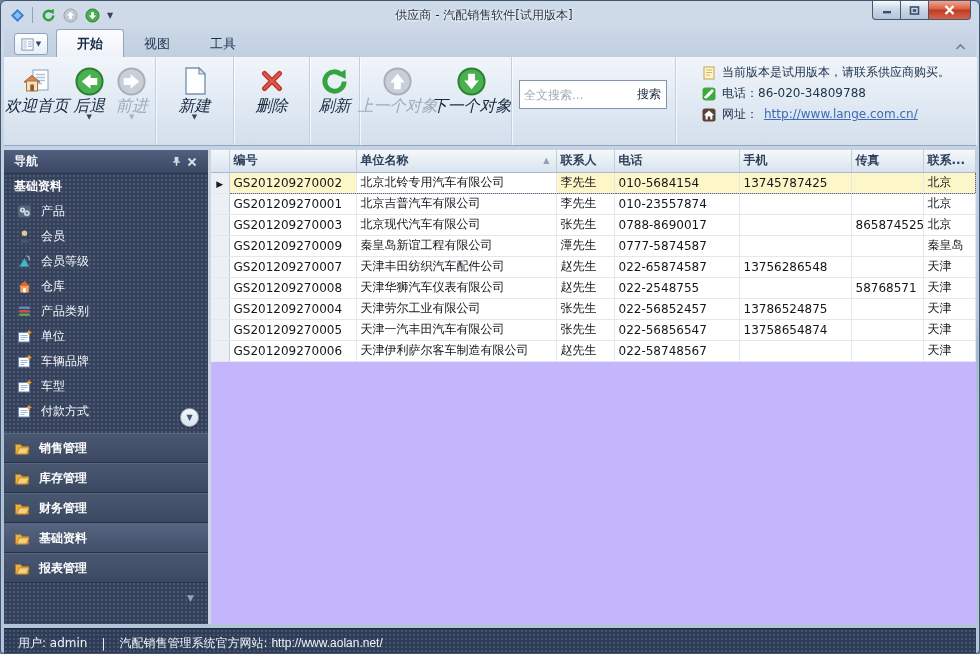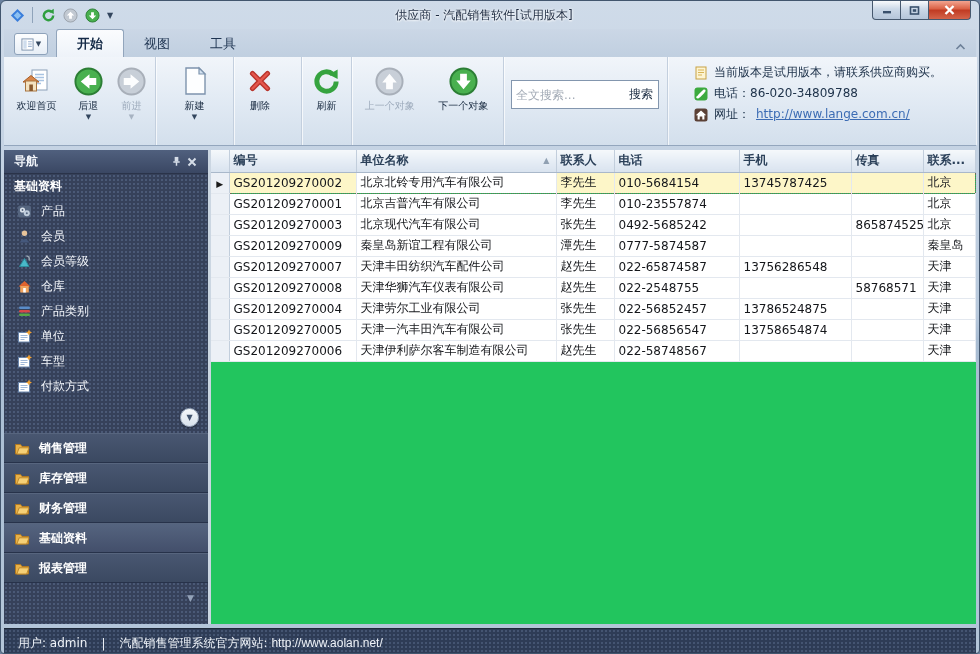--- a/index.html
+++ b/index.html
@@ -35,21 +35,21 @@
     border-radius:3px 3px 0 0; font-weight:bold; color:#142a47; }
   .ribbon-collapse { position:absolute; right:10px; top:7px; }
 
   
   .ribbon { height:89px; margin:0 3px; background:linear-gradient(#f1f5fa,#e0e9f3 55%,#d3dfec);
     border-bottom:1px solid #93a6bd; display:flex; }
   .rgroup { position:relative; border-right:1px solid #c3cfde; box-shadow:1px 0 0 rgba(255,255,255,.7);
     padding:3px 2px 16px; display:flex; align-items:flex-start; }
   .rbtn { display:flex; flex-direction:column; align-items:center; padding-top:3px; height:68px; }
   .rico { height:36px; display:flex; align-items:center; justify-content:center; }
-  .rlabel { font-size:10px; color:#17293f; line-height:14px; white-space:nowrap; }
+  .rlabel { font-size:16px; color:#17293f; line-height:14px; white-space:nowrap;font-style:italic; }
   .rcaret { font-size:7px; color:#33465e; line-height:8px; }
   .rbtn.disabled .rlabel { color:#9dabbc; }
   .rbtn.disabled .rcaret { color:#a7b3c2; }
   .rbtn.disabled .rico { opacity:.9; }
 
   .search-group-inner { display:flex; flex-direction:column; align-items:center; width:158px; padding-top:20px; }
   .searchbox { width:148px; height:29px; background:#fff; border:1px solid #8396ae; display:flex; align-items:center; }
   .searchbox input { border:none; outline:none; flex:1; min-width:0; font-size:12px; padding:0 4px;
     font-family:"DejaVu Sans","Liberation Sans",sans-serif; color:#333; }
   .searchbox input::placeholder { color:#a3abb6; }
@@ -83,21 +83,21 @@
   .sb-section { height:30px; display:flex; align-items:center; gap:9px; padding-left:10px;
     background:linear-gradient(#495771,#3b4961); border-top:1px solid #57657e; border-bottom:1px solid #27324a;
     font-size:12px; font-weight:bold; color:#ffffff; }
   .sb-section.active { background:linear-gradient(#55647f,#434f6b); }
   .sb-filler { flex:1; position:relative; }
   .sb-filler .bottom-caret { position:absolute; right:14px; top:10px; font-size:9px; color:#93a2b8; }
 
   .splitter { width:3px; background:#cbd6e2; }
 
   
-  .content { flex:1; background:#22c55e; overflow:hidden; }
+  .content { flex:1; background:#c4b5fd; overflow:hidden; }
   table.grid { width:100%; border-collapse:collapse; table-layout:fixed; font-size:12px; }
   .grid th { height:22px; background:linear-gradient(#f5f8fb,#e6edf5 50%,#d9e3ef); border-right:1px solid #c2cedc;
     border-bottom:1px solid #a9b8ca; font-weight:bold; color:#2b4059; text-align:left; padding:0 4px;
     white-space:nowrap; overflow:hidden; position:relative; }
   .grid th .sort { position:absolute; right:6px; top:6px; font-size:8px; color:#90a0b2; }
   .grid td { height:21px; border-right:1px solid #e3e8ef; border-bottom:1px solid #e3e8ef; padding:0 4px;
     color:#14161a; white-space:nowrap; overflow:hidden; background:#fff; }
   .grid td.ind, .grid th.ind { background:#ecf0f6; border-right:1px solid #c2cedc; padding:0; text-align:center; }
   .grid th.ind { background:linear-gradient(#f5f8fb,#e6edf5 50%,#d9e3ef); }
   .grid tr.selected td:not(.ind) { background:#fdf6c8; border-top:1px dotted #6b6b5a; border-bottom:1px dotted #6b6b5a; }
@@ -229,21 +229,21 @@
           <svg width="30" height="32" viewBox="0 0 30 32">
               <path d="M6 3 h13 l6 6 v20 h-19 z" fill="#fdfeff" stroke="#7d93ad" stroke-width="1.4"></path>
               <path d="M19 3 l6 6 h-6 z" fill="#d5e3f2" stroke="#7d93ad" stroke-width="1.2"></path>
             </svg>
         </span>
         <span class="rlabel">新建</span>
         <span class="rcaret">▼</span>
       </div>
     </div>
 
-    <div class="rgroup" style="width:68px; justify-content:flex-start">
+    <div class="rgroup" style="width:76px; justify-content:center">
       <div class="rbtn" style="width:48px">
         <span class="rico">
           <svg width="30" height="30" viewBox="0 0 32 32">
               <path d="M8 8 L24 24 M24 8 L8 24" stroke="#b8342c" stroke-width="5.5" stroke-linecap="round"></path>
               <path d="M8 8 L24 24 M24 8 L8 24" stroke="#e4574d" stroke-width="2.6" stroke-linecap="round"></path>
             </svg>
         </span>
         <span class="rlabel">删除</span>
       </div>
     </div>
@@ -381,20 +381,28 @@
             </svg>
           <span>产品类别</span>
         </div>
         <div class="nav-item">
           <svg class="nav-icon" viewBox="0 0 15 15">
               <rect x="1.5" y="3.5" width="11" height="9.5" fill="#fff" stroke="#6a86ac"></rect>
               <path d="M3.5 6.5 h7 M3.5 8.5 h7 M3.5 10.5 h4" stroke="#9fb8d8" stroke-width="1.1"></path>
               <path d="M12 0.5 l1 2 2 1 -2 1 -1 2 -1 -2 -2 -1 2 -1 z" fill="#f0a030"></path>
             </svg>
           <span>单位</span>
+        </div>
+        <div class="nav-item">
+          <svg class="nav-icon" viewBox="0 0 15 15">
+              <rect x="1.5" y="3.5" width="11" height="9.5" fill="#fff" stroke="#6a86ac"></rect>
+              <path d="M3.5 6.5 h7 M3.5 8.5 h7 M3.5 10.5 h4" stroke="#9fb8d8" stroke-width="1.1"></path>
+              <path d="M12 0.5 l1 2 2 1 -2 1 -1 2 -1 -2 -2 -1 2 -1 z" fill="#f0a030"></path>
+            </svg>
+          <span>车辆品牌</span>
         </div>
         <div class="nav-item">
           <svg class="nav-icon" viewBox="0 0 15 15">
               <rect x="1.5" y="3.5" width="11" height="9.5" fill="#fff" stroke="#6a86ac"></rect>
               <path d="M3.5 6.5 h7 M3.5 8.5 h7 M3.5 10.5 h4" stroke="#9fb8d8" stroke-width="1.1"></path>
               <path d="M12 0.5 l1 2 2 1 -2 1 -1 2 -1 -2 -2 -1 2 -1 z" fill="#f0a030"></path>
             </svg>
           <span>车型</span>
         </div>
         <div class="nav-item">
@@ -495,21 +503,21 @@
               <td>010-23557874</td>
               <td></td>
               <td></td>
               <td>北京</td>
             </tr>
             <tr>
               <td class="ind"></td>
               <td>GS201209270003</td>
               <td>北京现代汽车有限公司</td>
               <td>张先生</td>
-              <td>0492-5685242</td>
+              <td>0788-8690017</td>
               <td></td>
               <td>865874525</td>
               <td>北京</td>
             </tr>
             <tr>
               <td class="ind"></td>
               <td>GS201209270009</td>
               <td>秦皇岛新谊工程有限公司</td>
               <td>潭先生</td>
               <td>0777-5874587</td>

